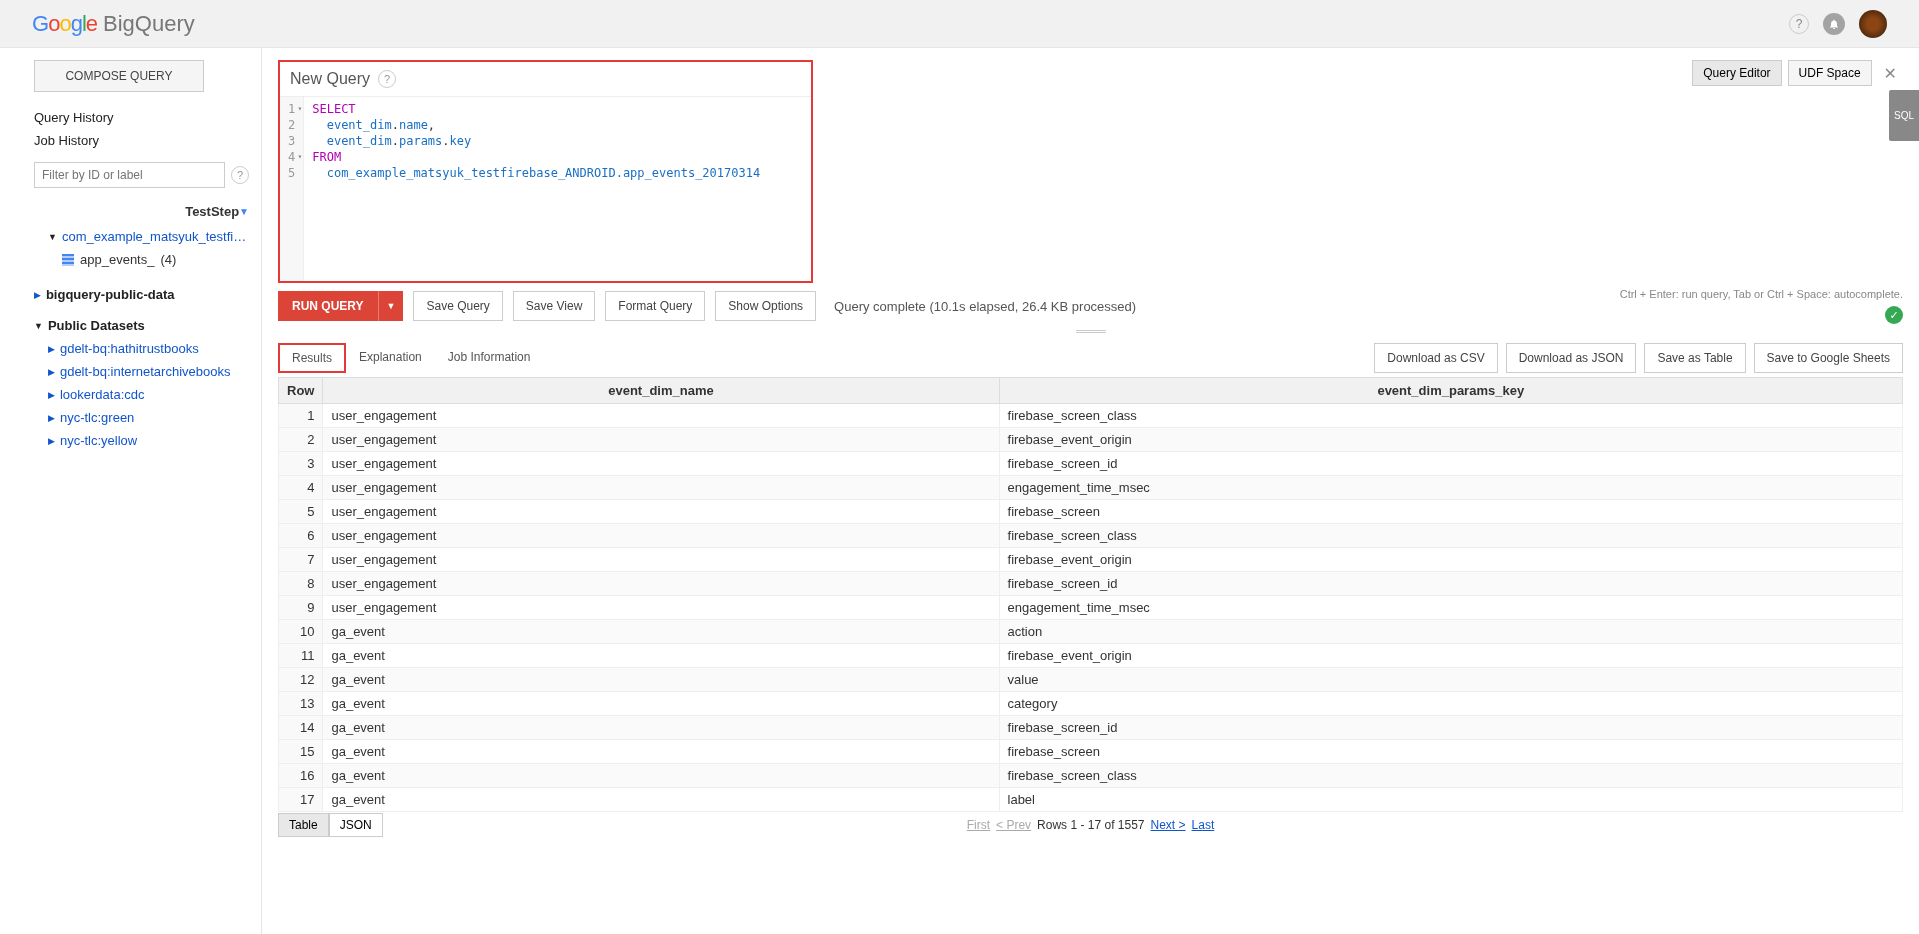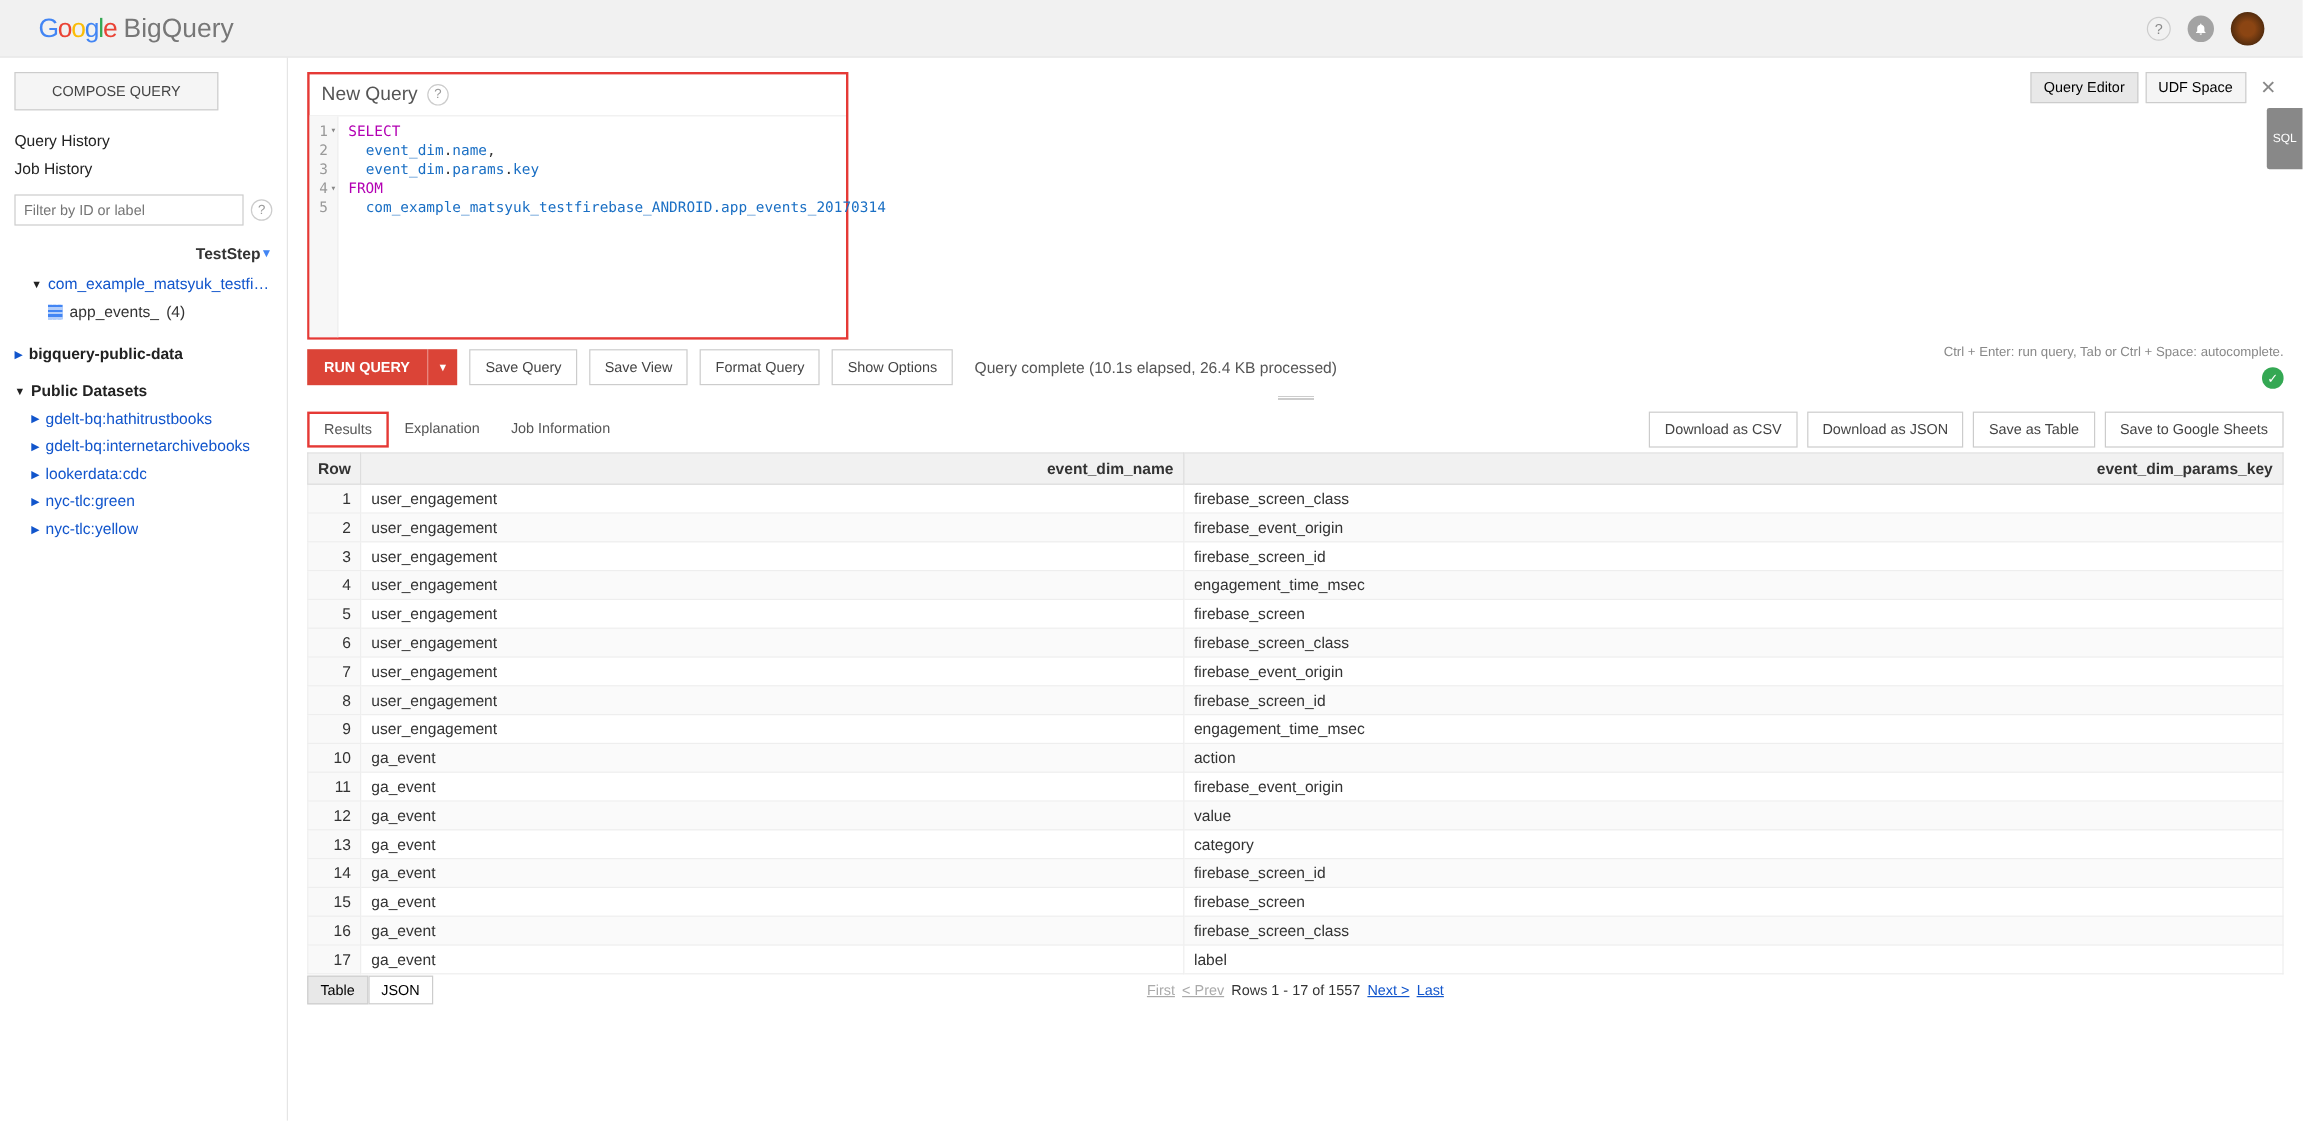--- a/index.html
+++ b/index.html
@@ -8,39 +8,39 @@
 .logo-group { display: flex; align-items: baseline; gap: 6px; }
 .google-logo { font-size: 22px; font-weight: 500; letter-spacing: -1px; }
 .g-blue { color: #4285f4; } .g-red { color: #ea4335; } .g-yellow { color: #fbbc05; } .g-green { color: #34a853; }
 .bq-text { font-size: 22px; color: #777; font-weight: 300; }
 .header-right { display: flex; align-items: center; gap: 14px; }
 .header-icon { width: 20px; height: 20px; border-radius: 50%; display: flex; align-items: center; justify-content: center; color: #888; border: 1px solid #ccc; font-size: 12px; cursor: pointer; }
 .header-bell { width: 22px; height: 22px; border-radius: 50%; background: #a3a3a3; color: #fff; display: flex; align-items: center; justify-content: center; font-size: 13px; cursor: pointer; }
 .avatar { width: 28px; height: 28px; border-radius: 50%; background: radial-gradient(circle, #8b4513 30%, #2a1a0a 100%); cursor: pointer; }
 
 .main { display: flex; height: calc(100vh - 48px); }
-.sidebar { width: 240px; border-right: 1px solid #e5e5e5; padding: 12px; overflow-y: auto; }
+.sidebar { width: 240px; border-right: 1px solid #e5e5e5; padding: 12px; overflow-y: auto; margin-left: 22px; }
 .compose-btn { width: 170px; padding: 8px 0; background: #f5f5f5; border: 1px solid #ccc; font-size: 12px; color: #444; cursor: pointer; margin-bottom: 14px; text-align: center; }
 .side-link { font-size: 13px; color: #222; padding: 4px 0; cursor: pointer; }
 .filter-row { display: flex; align-items: center; gap: 6px; margin: 10px 0; }
 .filter-input { flex: 1; padding: 5px 7px; border: 1px solid #ccc; font-size: 12px; }
 .help-circle { width: 18px; height: 18px; border-radius: 50%; border: 1px solid #ccc; color: #999; display: flex; align-items: center; justify-content: center; font-size: 11px; cursor: pointer; }
 .project-row { display: flex; justify-content: flex-end; align-items: center; font-weight: bold; font-size: 13px; padding: 6px 0; cursor: pointer; }
 .dropdown-caret { color: #4285f4; font-size: 10px; }
 .tree-item { padding: 4px 0 4px 14px; font-size: 13px; cursor: pointer; display: flex; align-items: center; gap: 5px; }
 .tree-link { color: #15c; white-space: nowrap; overflow: hidden; text-overflow: ellipsis; }
 .tree-bold { font-weight: bold; color: #222; }
 .tree-sub { padding-left: 28px; display: flex; align-items: center; gap: 6px; }
 .table-icon { display: inline-block; width: 12px; height: 12px; background: linear-gradient(#4285f4 50%, #4285f4 50%); position: relative; }
 .table-icon::before { content: ''; position: absolute; inset: 0; background: repeating-linear-gradient(to bottom, #4285f4 0 2px, #fff 2px 4px), repeating-linear-gradient(to right, #4285f4 0 3px, #fff 3px 4px); opacity: 0.6; }
 .caret-r { color: #15c; font-size: 9px; }
 .caret-d { color: #222; font-size: 9px; }
 
 .content { flex: 1; padding: 12px 16px; overflow-y: auto; position: relative; }
-.query-panel { border: 2px solid #e53935; padding: 8px 0 0 0; width: 451px; margin-bottom: 2px; }
+.query-panel { border: 2px solid #e53935; padding: 8px 0 0 0; width: 535px; margin-bottom: 2px; }
 .query-header { display: flex; align-items: center; gap: 8px; padding: 0 10px 8px 10px; }
 .query-title { font-size: 16px; color: #555; }
 .top-btns { position: absolute; top: 12px; right: 16px; display: flex; align-items: center; gap: 6px; }
 .top-tab { border: 1px solid #ccc; background: #f5f5f5; padding: 5px 10px; font-size: 12px; cursor: pointer; }
 .top-tab.active { background: #e8e8e8; }
 .close-x { font-size: 16px; color: #888; cursor: pointer; padding: 0 6px; }
 .sql-badge { position: absolute; top: 42px; right: 0; background: #888; color: #fff; font-size: 10px; padding: 20px 5px; border-radius: 2px 0 0 2px; }
 
 .code-editor { display: flex; font-family: monospace; font-size: 12px; line-height: 16px; border-top: 1px solid #eee; }
 .gutter { background: #f7f7f7; color: #999; text-align: right; padding: 4px 8px 100px 8px; user-select: none; border-right: 1px solid #eee; }
@@ -61,21 +61,21 @@
 .drag-handle { height: 10px; display: flex; align-items: center; justify-content: center; margin: 6px 0; }
 .drag-handle::before { content: ''; width: 30px; height: 4px; background: repeating-linear-gradient(to bottom, #ccc 0 1px, transparent 1px 2px); }
 
 .results-bar { display: flex; justify-content: space-between; align-items: center; margin-bottom: 4px; }
 .result-tabs { display: flex; gap: 0; }
 .result-tab { padding: 6px 12px; font-size: 12px; color: #555; cursor: pointer; border: 1px solid transparent; }
 .result-tab.active-red { border: 2px solid #e53935; }
 .download-btns { display: flex; gap: 8px; }
 
 .results-table { width: 100%; border-collapse: collapse; font-size: 13px; }
-.results-table th { background: #f1f1f1; border: 1px solid #ddd; padding: 5px 8px; text-align: right; font-weight: bold; }
+.results-table th { background: #f1f1f1; border: 1px solid #ddd; padding: 5px 8px; text-align: center; font-weight: bold; }
 .results-table th:first-child { text-align: right; }
 .results-table td { border: 1px solid #eee; padding: 4px 8px; }
 .results-table td:first-child { text-align: right; background: #f9f9f9; width: 40px; }
 .results-table tr:nth-child(even) td:not(:first-child) { background: #fafafa; }
 
 .pager-row { display: flex; align-items: center; gap: 6px; margin-top: 6px; justify-content: center; position: relative; }
 .view-toggle { position: absolute; left: 0; display: flex; }
 .view-btn { border: 1px solid #ccc; padding: 4px 10px; font-size: 12px; cursor: pointer; background: #fff; }
 .view-btn.active { background: #e8e8e8; }
 .pager-link { color: #15c; text-decoration: underline; cursor: pointer; font-size: 12px; }

